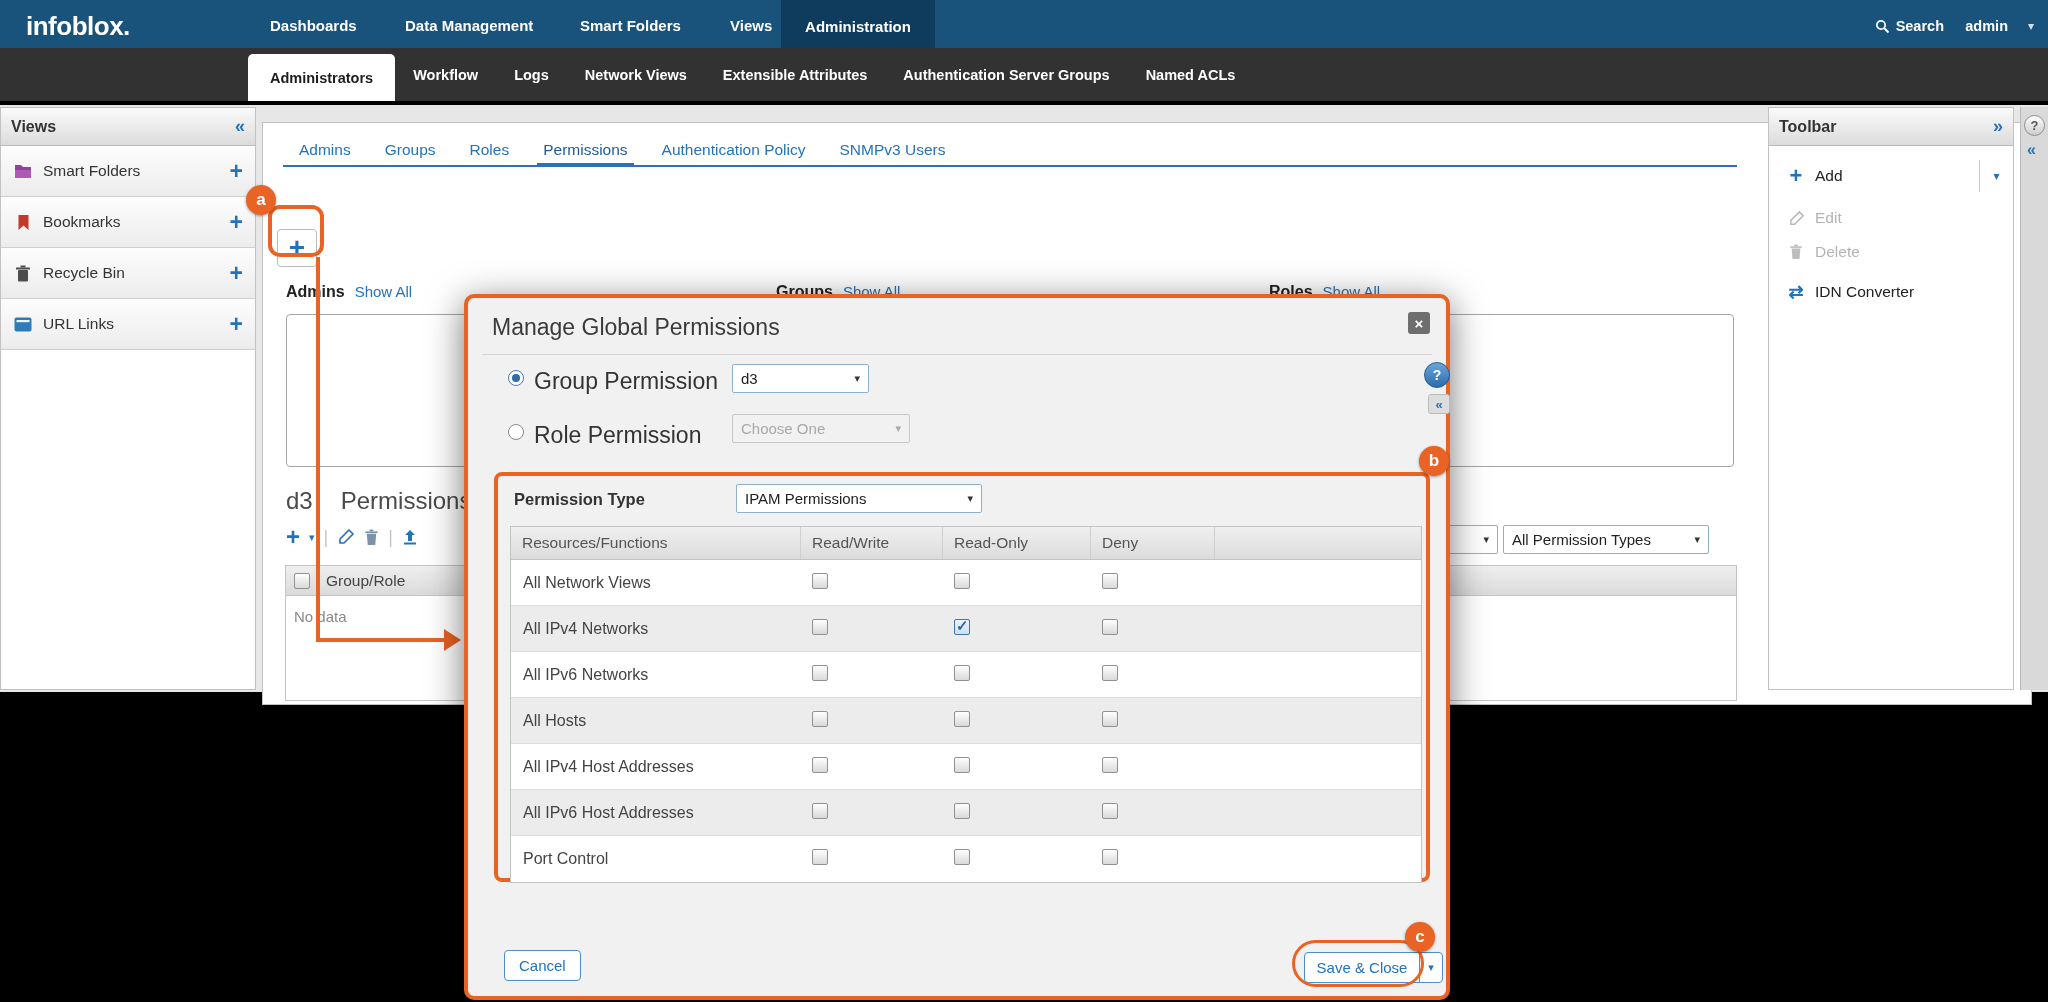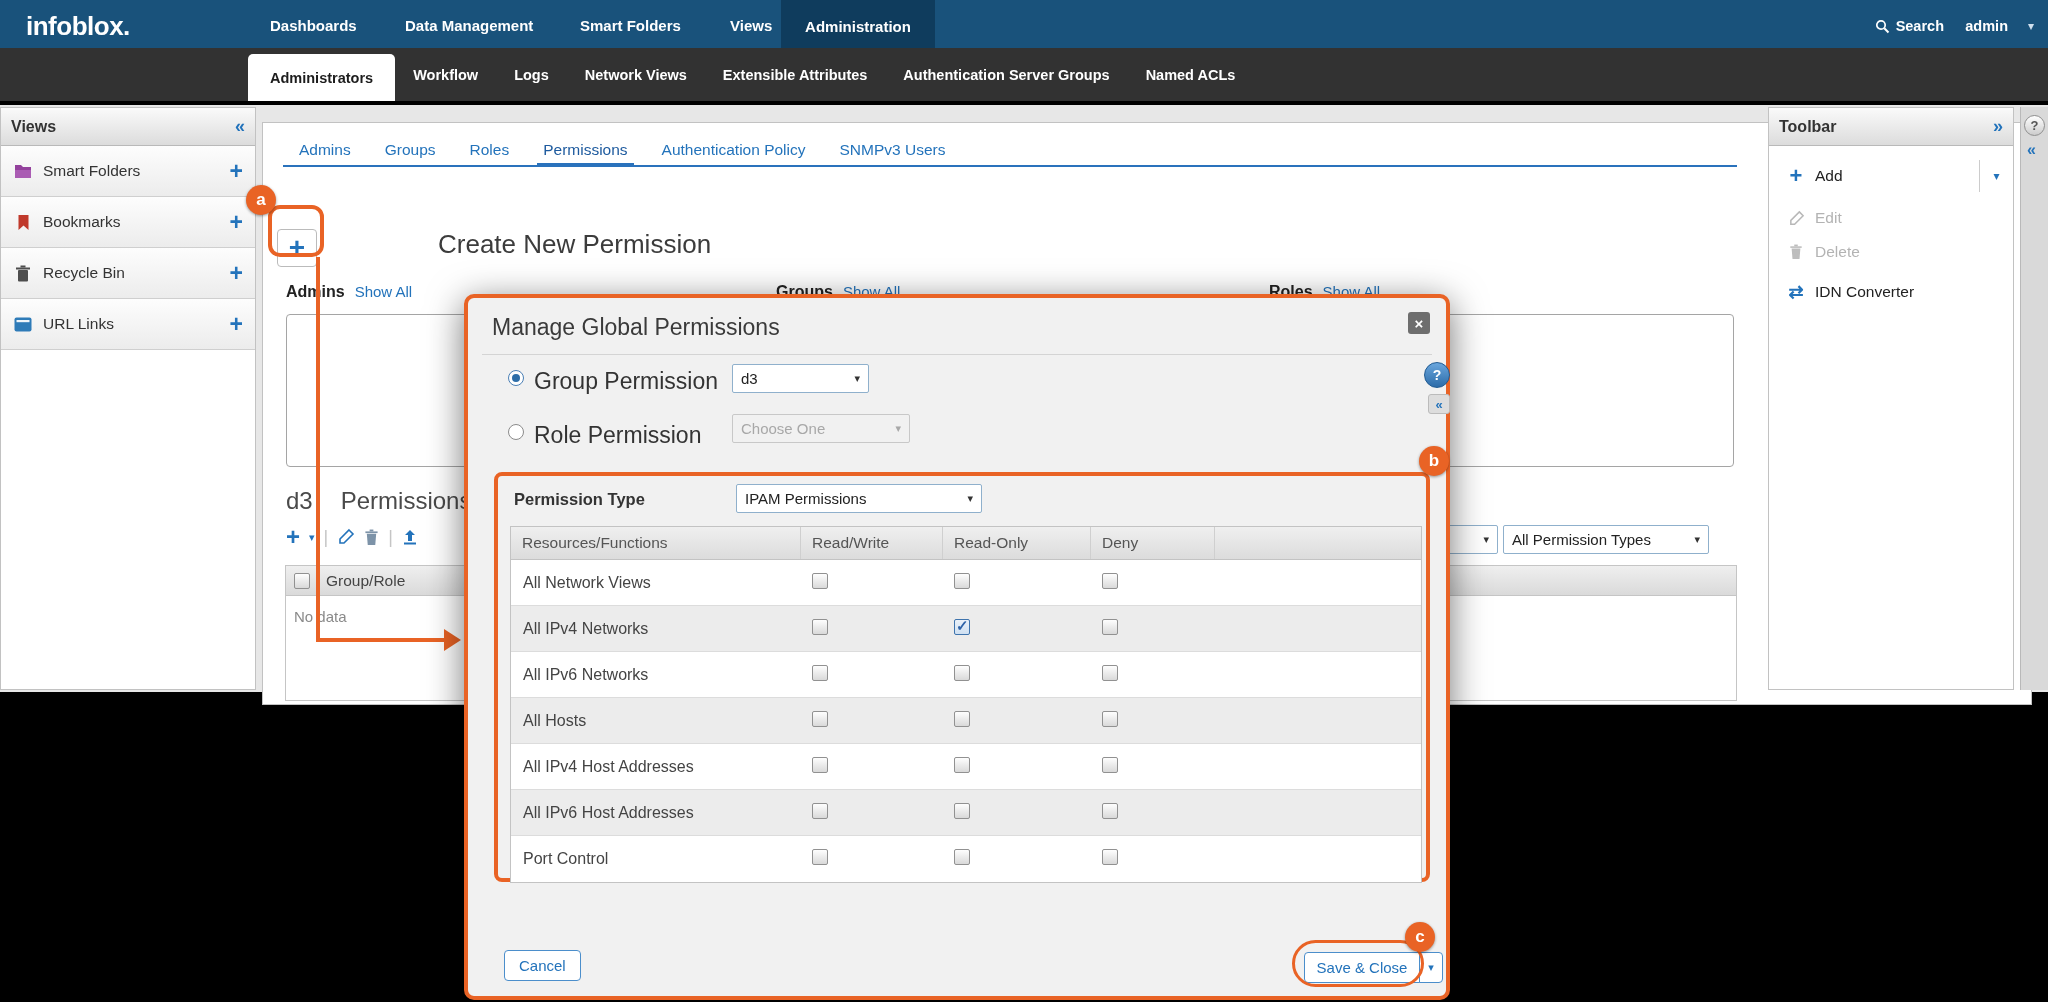--- a/index.html
+++ b/index.html
@@ -196,21 +196,20 @@
     <span class="stab">Admins</span>
     <span class="stab">Groups</span>
     <span class="stab">Roles</span>
     <span class="stab active">Permissions</span>
     <span class="stab">Authentication Policy</span>
     <span class="stab">SNMPv3 Users</span>
   </div>
   <div class="tabline"></div>
 
   <div class="create-plus-btn">+</div>
-  <div class="create-title">Create New Permission</div>
 
   <div class="col-label" style="left:23px">
     <span>Admins</span><span class="showall">Show All</span>
   </div>
   <div class="col-label" style="left:513px">
     <span>Groups</span><span class="showall">Show All</span>
   </div>
   <div class="col-label" style="left:1006px">
     <span>Roles</span><span class="showall">Show All</span>
   </div>

